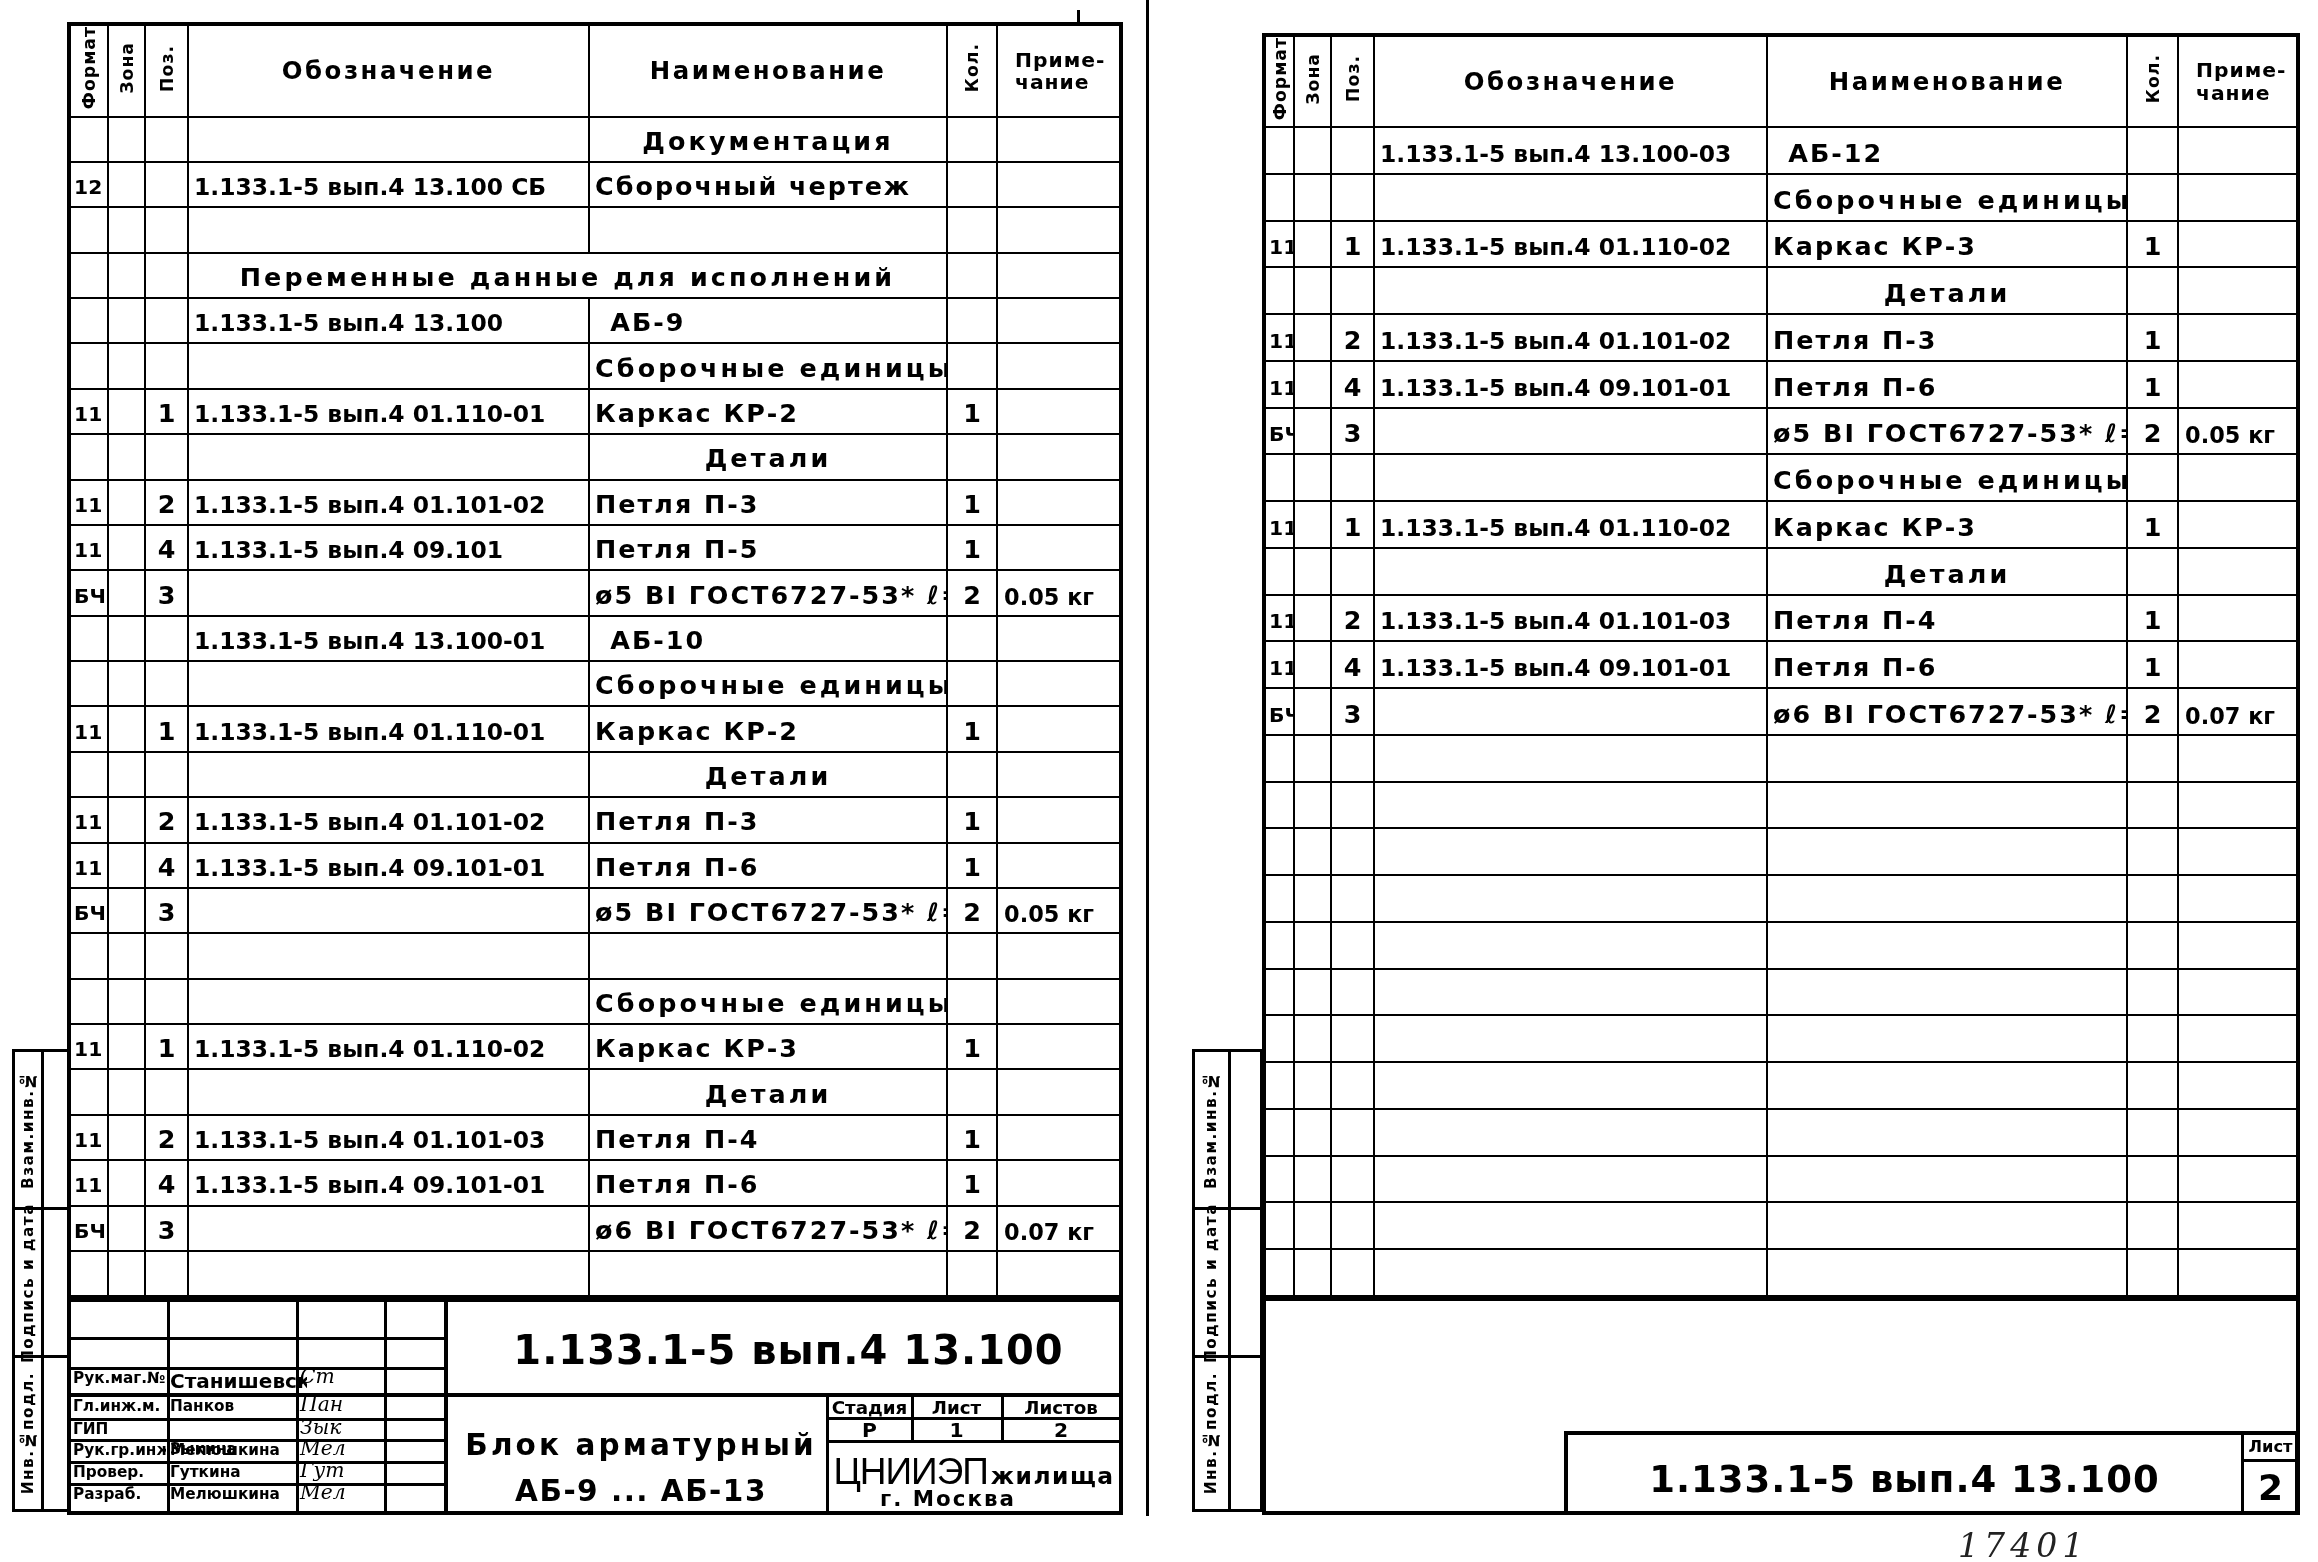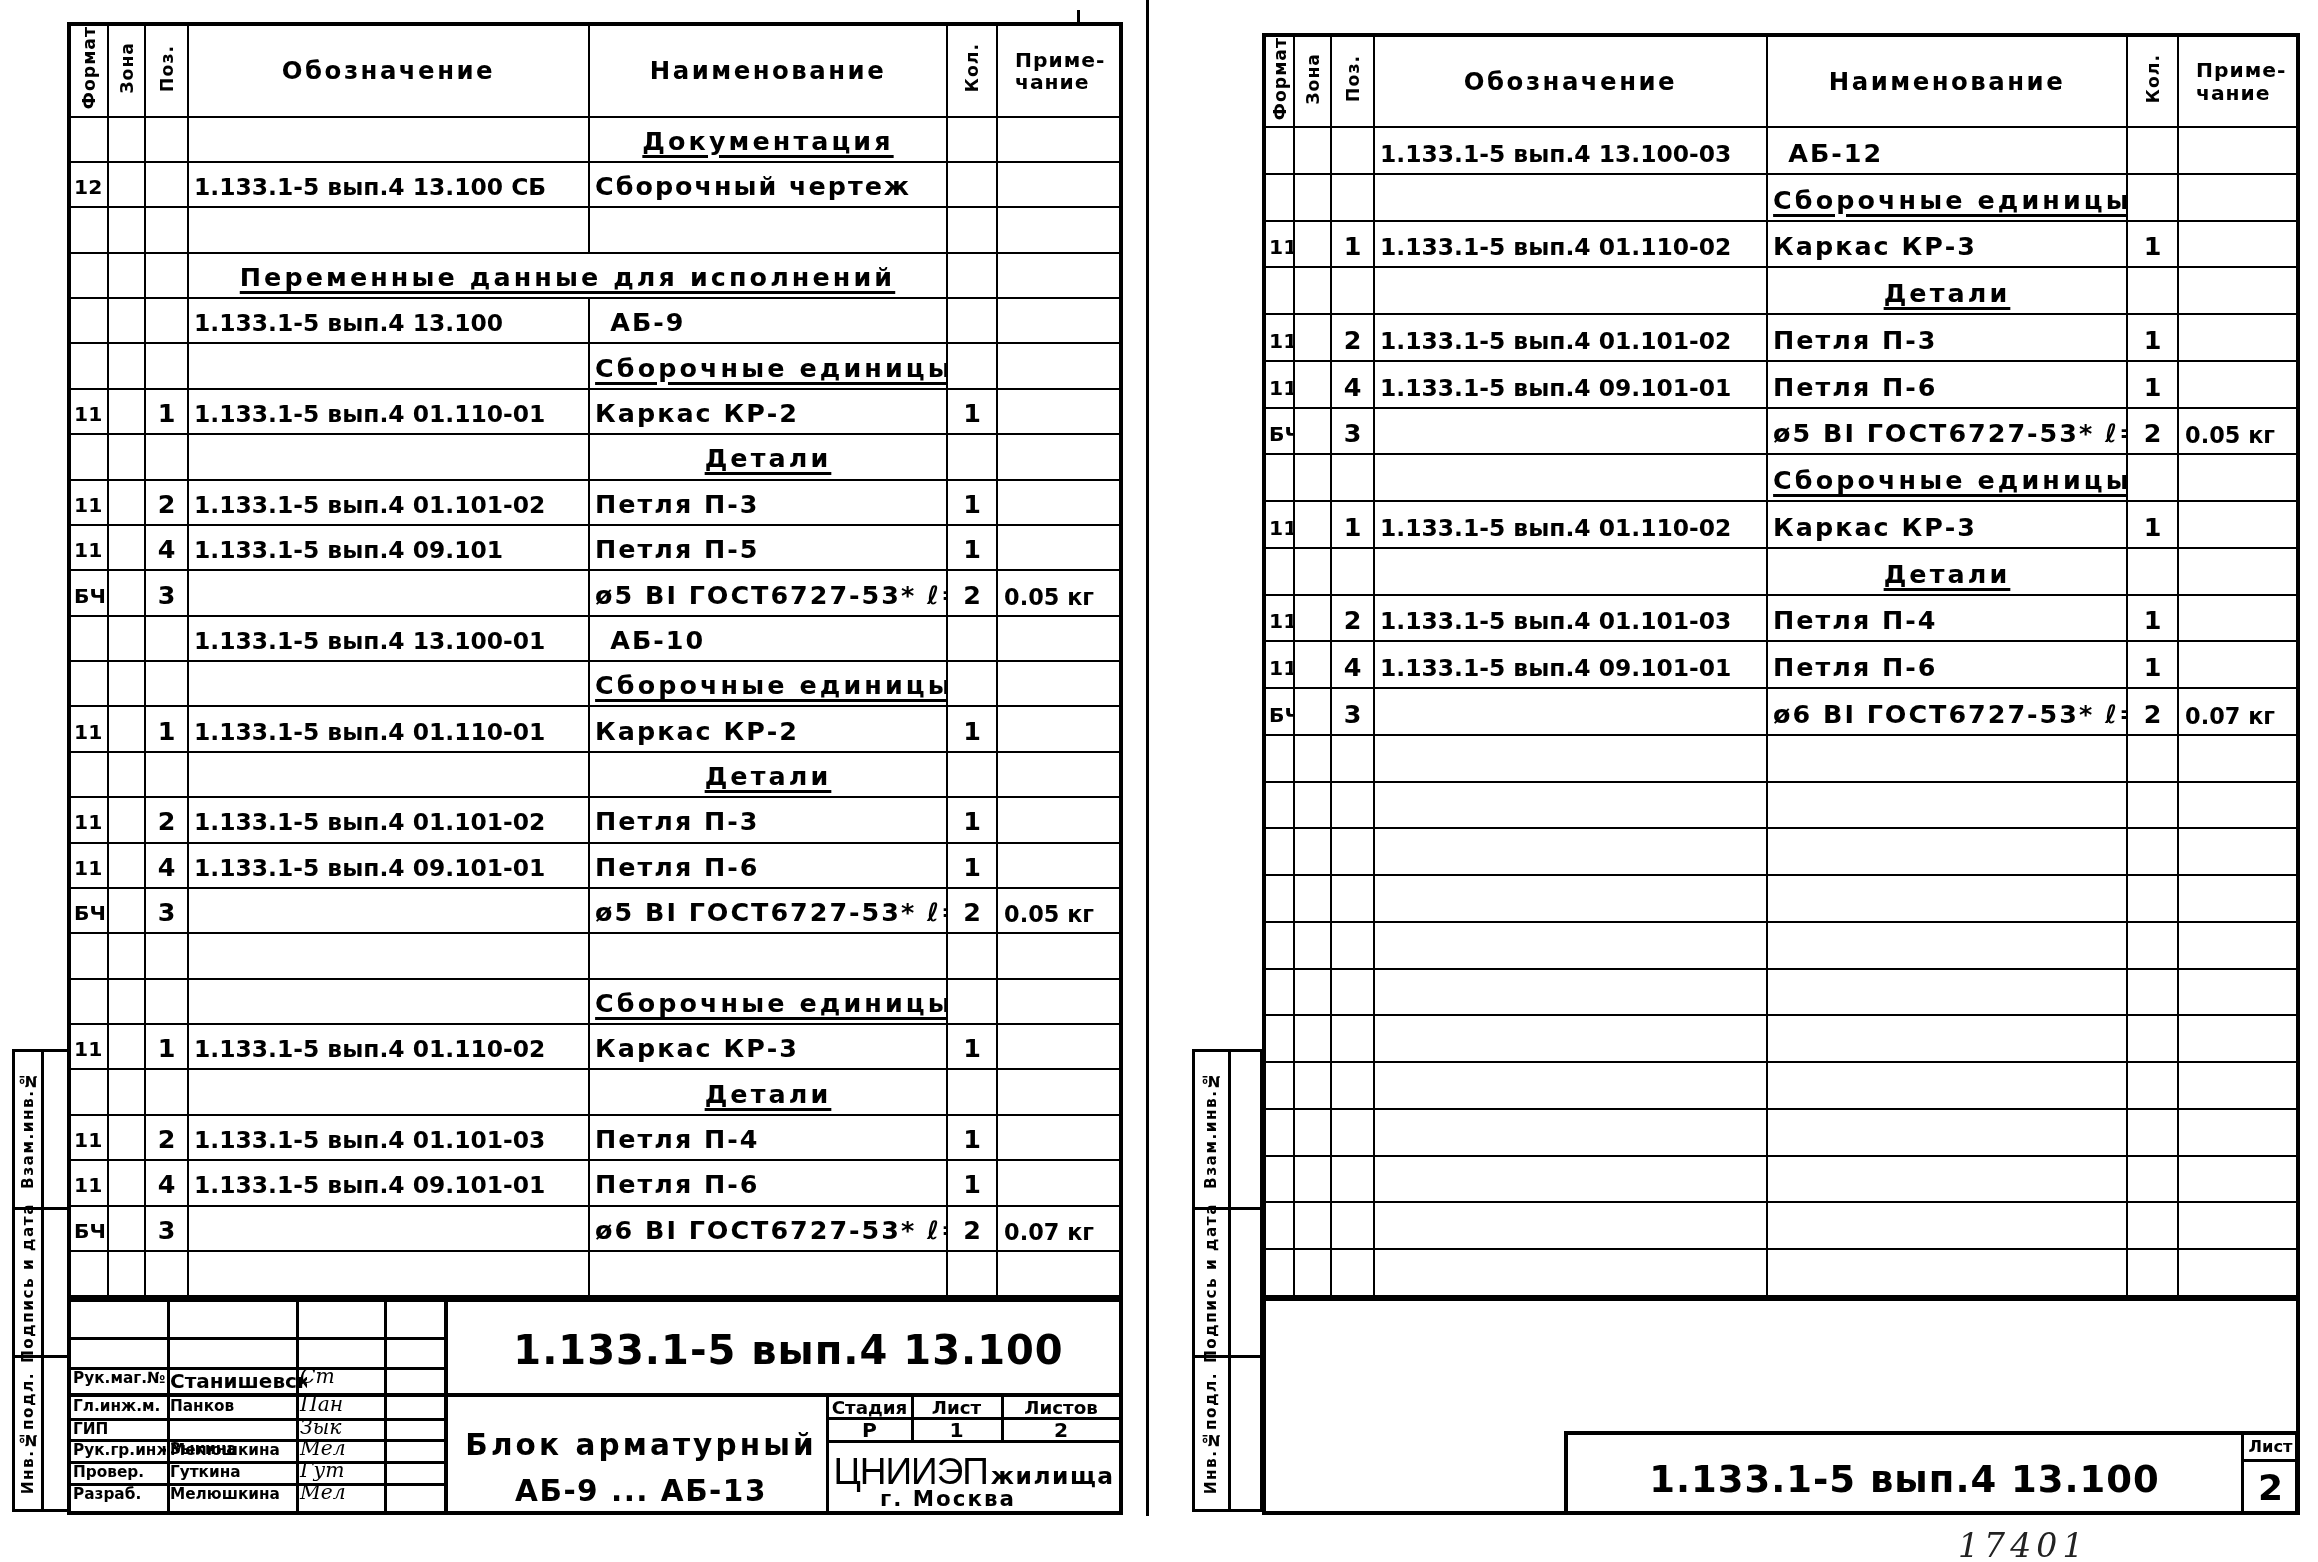--- a/index.html
+++ b/index.html
@@ -17,21 +17,21 @@
   .spec thead th.vert { padding: 0; }
   .vtext { display: inline-block; writing-mode: vertical-rl; transform: rotate(180deg); font-size: 17.3px; letter-spacing: 1px; }
   .spec thead th.prim { font-size: 20.3px; line-height: 22.4px; letter-spacing: 1px; text-align: left; padding-left: 17px; }
   .spec tbody td { height: 44px; font-size: 25.4px; padding-bottom: 5.1px; }
   .spec tbody td.fmt { font-size: 20.3px; padding: 0 2px 7.1px 3.1px; }
   .spec tbody td.pos { text-align: center; font-size: 25.4px; padding: 0 0 5.1px 0; }
   .spec tbody td.qty { text-align: center; padding: 0 0 5.1px 0; }
   .spec tbody td.code { font-size: 23.4px; letter-spacing: 0; }
   .spec tbody td.name { font-size: 25.4px; letter-spacing: 2px; }
   .spec tbody td.note { font-size: 22.4px; padding-left: 6.1px; }
-  .section { text-decoration: underline; text-decoration-thickness: 2.5px; text-underline-offset: 5.1px; letter-spacing: 3.1px; }
+  .section { text-decoration-thickness: 2.5px; text-underline-offset: 5.1px; letter-spacing: 3.1px; }
   .center { text-align: center; }
   .span-section { text-align: center; }
 
   
   .strip { position: absolute; border: 3.1px solid #000; background: #fff; }
   .strip .cell { position: absolute; left: 0; width: 100%; border-bottom: 3.1px solid #000; display: flex; }
   .strip .cell:last-child { border-bottom: 0; }
   .strip .lbl { width: 55%; border-right: 3.1px solid #000; display: flex; align-items: center; justify-content: center; }
   .strip .lbl span { writing-mode: vertical-rl; transform: rotate(180deg); font-size: 15.3px; letter-spacing: 1.5px; white-space: nowrap; }
 

